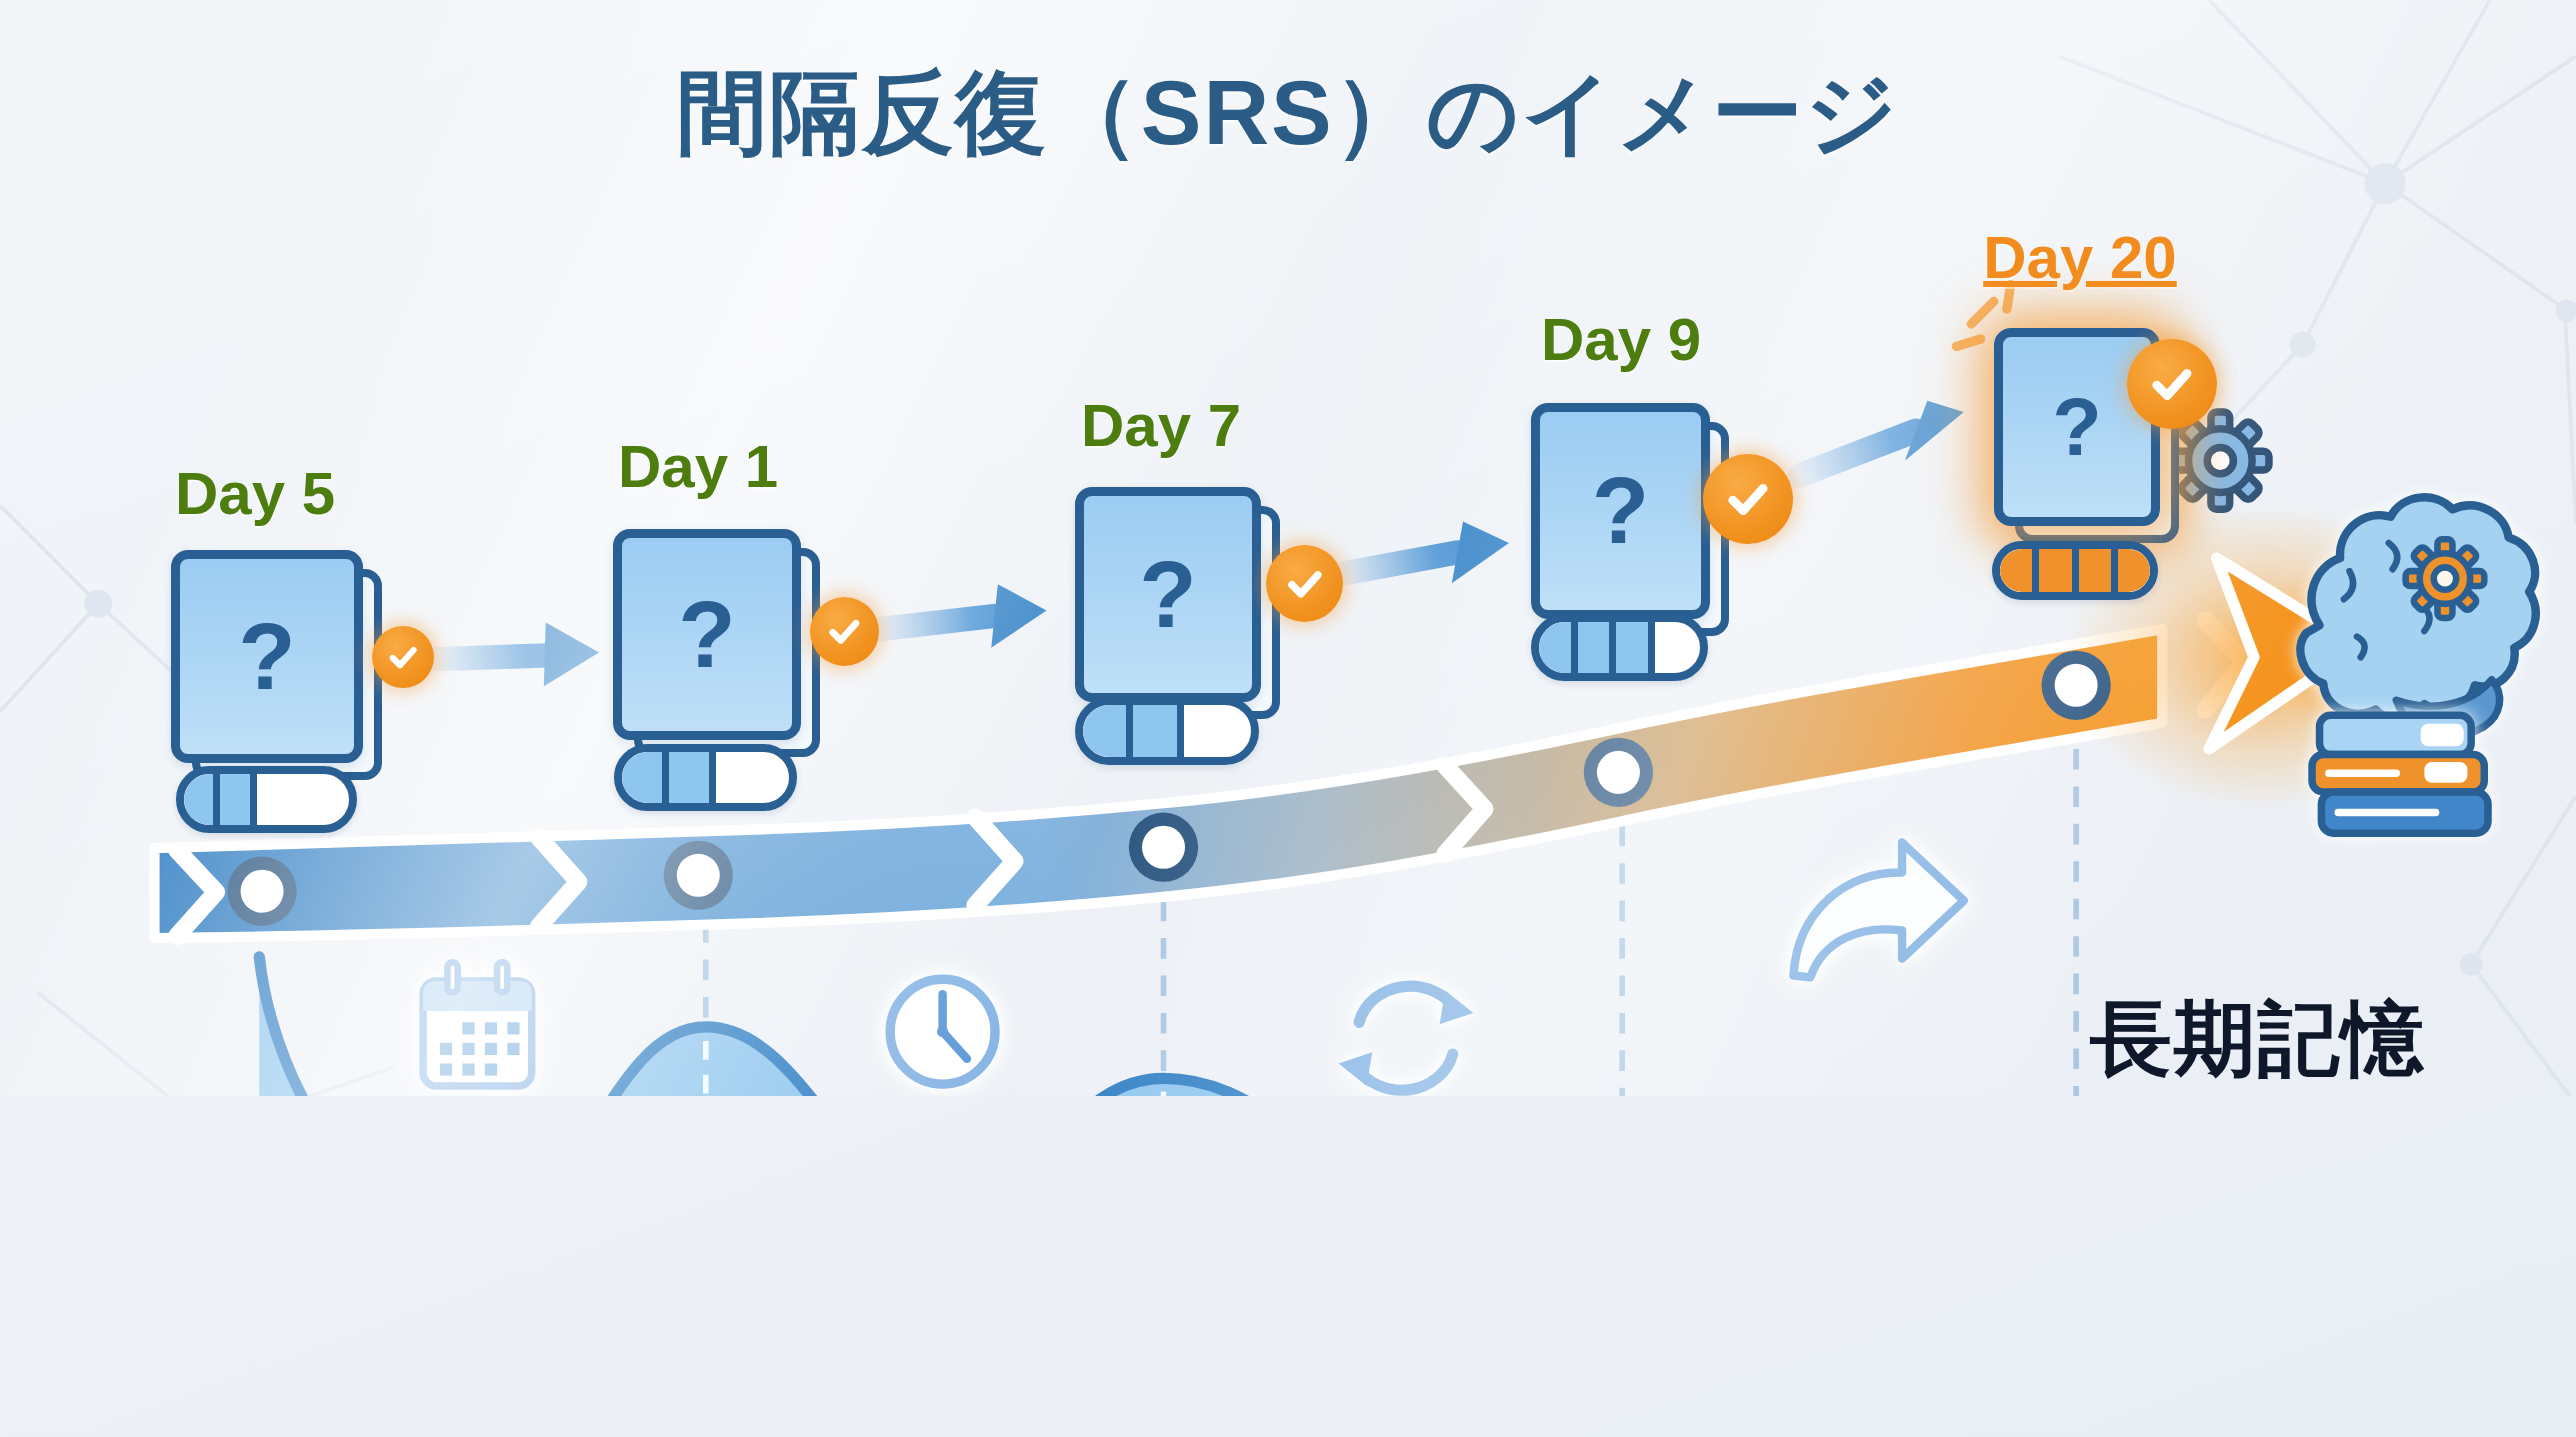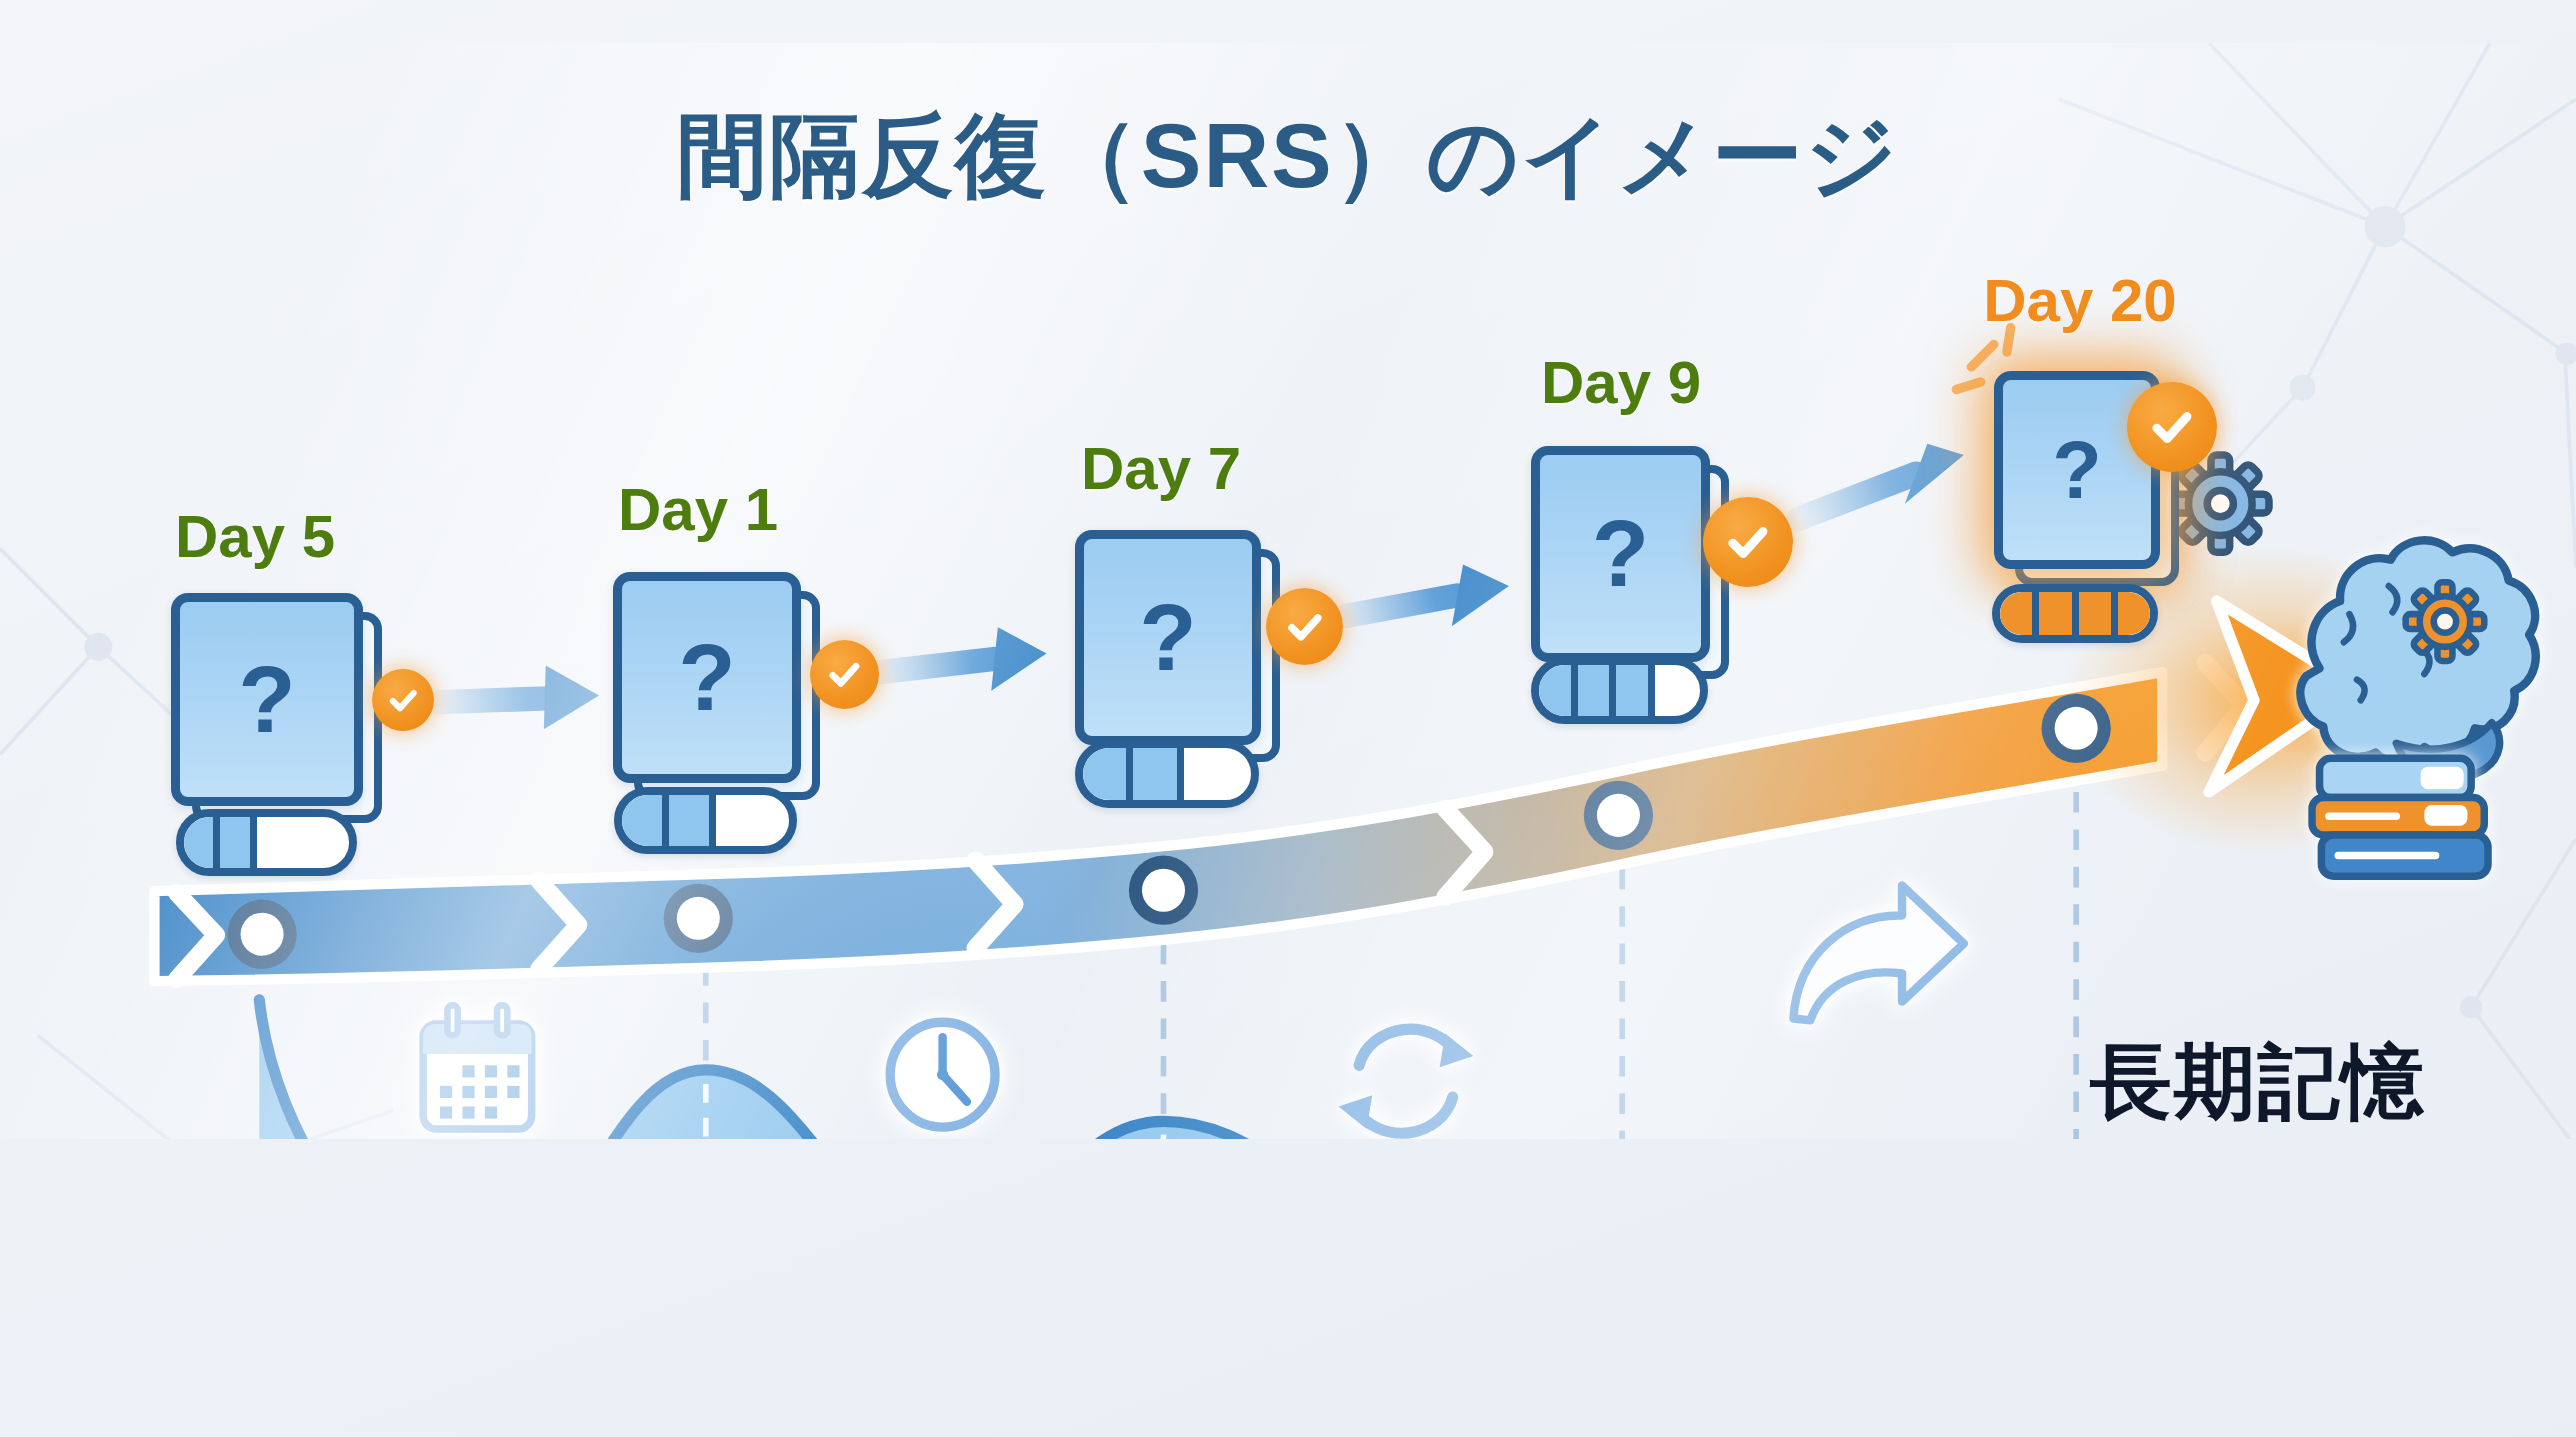--- a/index.html
+++ b/index.html
@@ -1,21 +1,21 @@
 <!DOCTYPE html>
 <html style="font-size:15px"><head>
 <meta charset="utf-8">
 <style>
   html,body{margin:0;padding:0;}
   body{
     width:2576px;height:1438px;overflow:hidden;
     font-family:"Liberation Sans","DejaVu Sans",sans-serif;
     background:linear-gradient(160deg,#f3f5f9 0%,#edf1f6 55%,#e9eef5 100%);
   }
-  #stage{position:relative;width:2576px;height:1096px;overflow:hidden;margin-top:43px;}
+  #stage{position:relative;width:2576px;height:1096px;overflow:hidden;}
   #diagram-svg{position:absolute;left:0;top:0;}
   .sheen{
     position:absolute;left:0;top:0;width:100%;height:100%;pointer-events:none;
     background:linear-gradient(115deg,rgba(255,255,255,0) 12%,rgba(255,255,255,.55) 30%,rgba(255,255,255,0) 48%,rgba(255,255,255,.35) 66%,rgba(255,255,255,0) 84%);
   }
   .page-title{
     position:absolute;left:0;right:0;top:52px;text-align:center;
     font-size:91px;font-weight:700;color:#2b5c86;letter-spacing:1.9px;
     text-shadow:0 2.8px 0 rgba(255,255,255,.55);
   }
@@ -297,21 +297,21 @@
 </svg>
 
 <div class="sheen"></div>
 
 <div class="page-title">間隔反復（SRS）のイメージ</div>
 
 <div class="day-label" style="left:152px;top:459px;">Day 5</div>
 <div class="day-label" style="left:595px;top:432px;">Day 1</div>
 <div class="day-label" style="left:1058px;top:391px;">Day 7</div>
 <div class="day-label" style="left:1518px;top:305px;">Day 9</div>
-<div class="day-label orange" style="left:1977px;top:223px;">Day 20</div>
+<div class="day-label orange" style="left:1977px;top:223px;text-decoration:underline;">Day 20</div>
 
 <div class="card-wrap" style="left:171px;top:550px;width:174px;height:195px;">
   <div class="card-shadow"></div>
   <div class="card-main">
         <span class="qmark">?</span>
       </div>
 </div>
 <div class="card-wrap" style="left:613px;top:529px;width:170px;height:193px;">
   <div class="card-shadow"></div>
   <div class="card-main">

